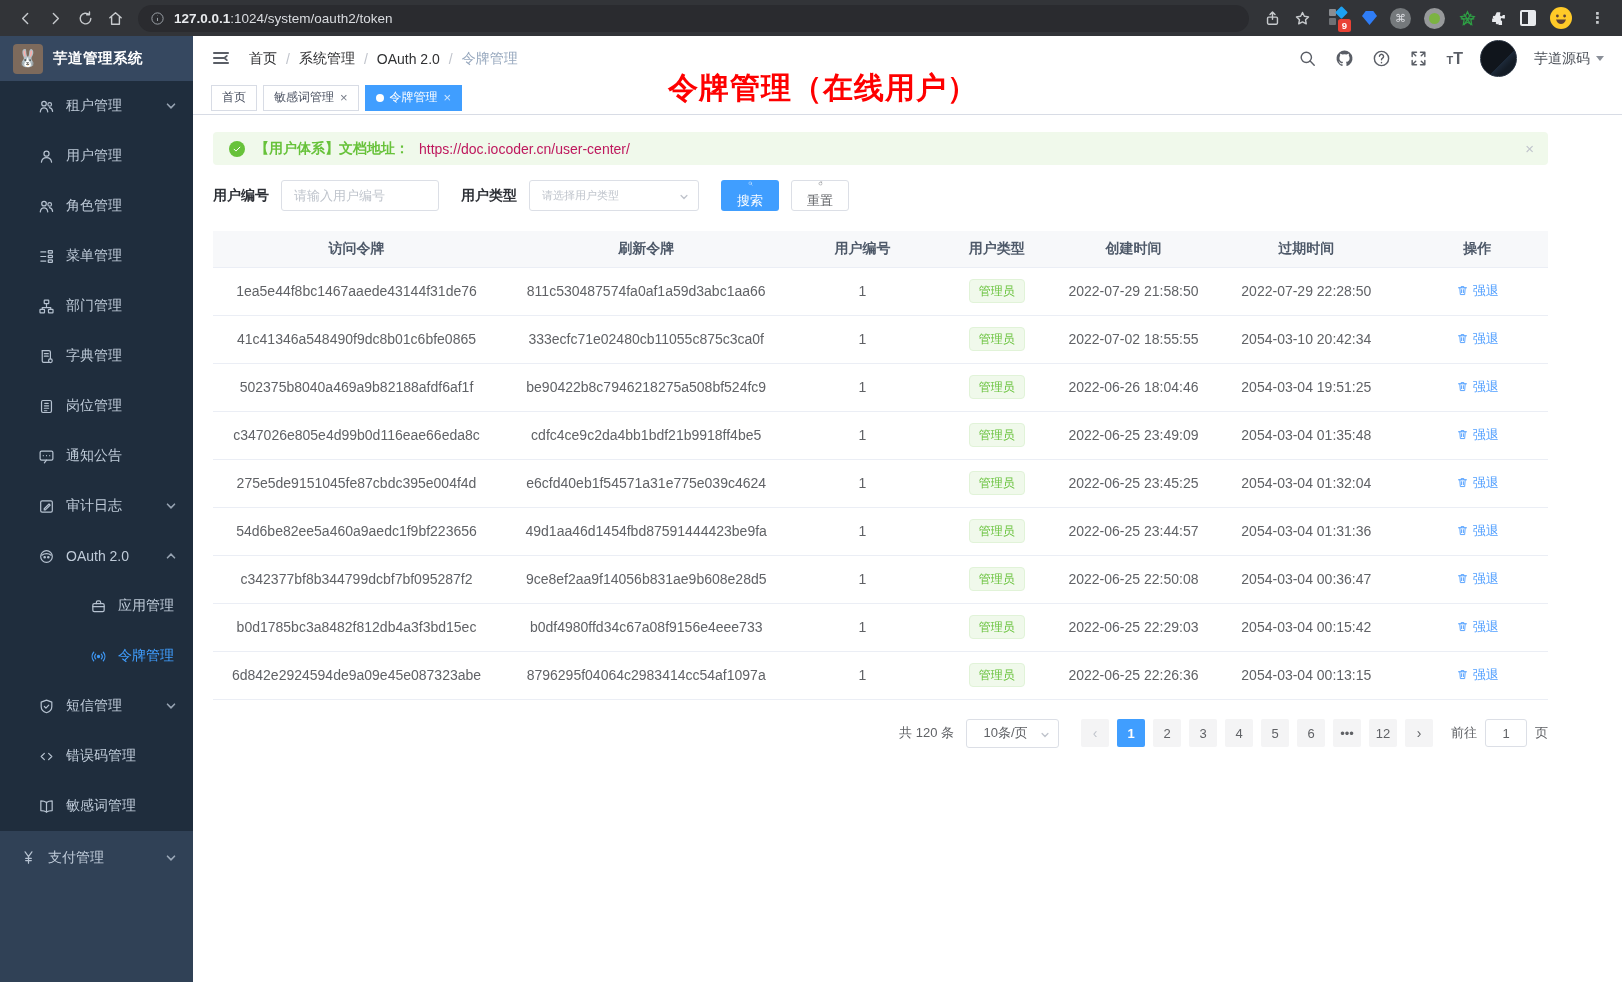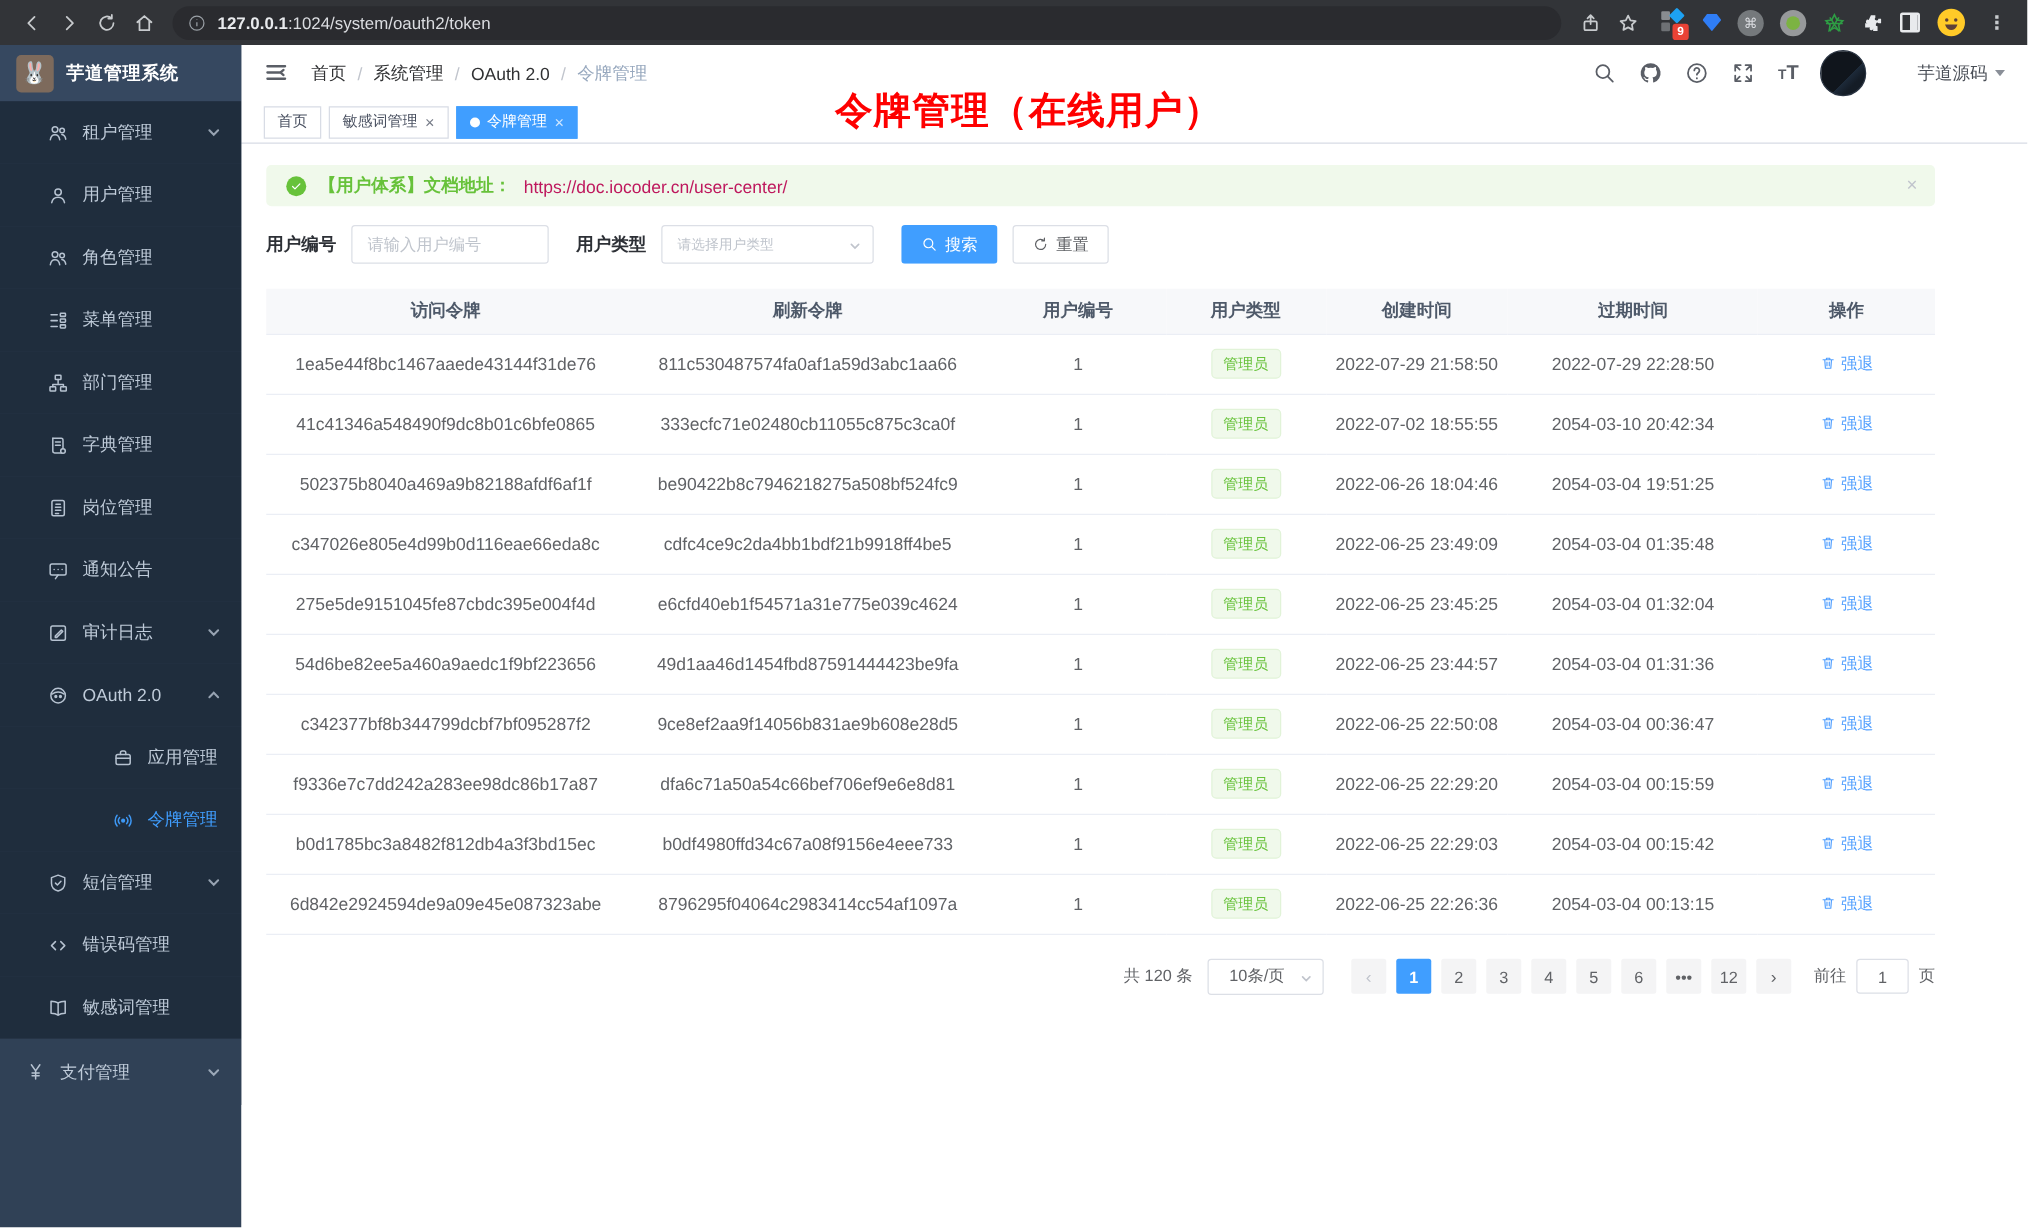--- a/index.html
+++ b/index.html
@@ -72,21 +72,21 @@
   .crumb.last { color:#97a8be; font-weight:400; cursor:default;}
   .bc-sep { color:#c0c4cc; }
   .nav-right { margin-left:auto; display:flex; align-items:center; gap:17px; color:#5a5e66; }
   .tool-ic { width:20px; height:20px; cursor:pointer; }
   .tool-ic svg { width:19px; height:19px; fill:none; stroke:currentColor; stroke-width:1.8; stroke-linecap:round; stroke-linejoin:round;}
   .tool-ic.gh svg { fill:currentColor; stroke:none; }
   .fontsize { font-weight:700; color:#5a5e66; cursor:pointer; font-size:16px; line-height:1;}
   .fontsize small { font-size:11px; font-weight:700;}
   .avatar-nav { width:37px; height:37px; border-radius:50%; cursor:pointer;
     background:linear-gradient(135deg,#10151c 60%,#1d2a3a 60.5%, #141c26 75%); border:1px solid #2a3442;}
-  .username { font-size:14px; color:#4a4f57; display:flex; align-items:center; gap:6px; cursor:pointer;margin-left:24px;}
+  .username { font-size:14px; color:#4a4f57; display:flex; align-items:center; gap:6px; cursor:pointer;}
   .caret-dn { width:0; height:0; border:4px solid transparent; border-top:5px solid #8a8f98; margin-top:4px;}
 
   .tabsbar { height:34px; border-bottom:1px solid #d8dce5; display:flex; align-items:center; padding:0 18px; gap:6px; }
   .tag-tab { height:26px; padding:0 10px; border:1px solid #d8dce5; background:#fff; color:#495060; font-size:12px;
     display:inline-flex; align-items:center; gap:6px; cursor:pointer; white-space:nowrap;}
   .tag-tab .t-dot { width:8px; height:8px; border-radius:50%; background:#fff; display:none;}
   .tag-tab.active { background:#409eff; border-color:#409eff; color:#fff;}
   .tag-tab.active .t-dot { display:inline-block;}
   .t-close { font-size:13px; opacity:.75; line-height:1; cursor:pointer;}
 
@@ -104,21 +104,21 @@
   .filters { display:flex; align-items:center; margin:4px 0 20px; font-size:14px;}
   .f-label { font-weight:700; color:#2d3036; margin-right:12px;}
   .f-input { width:158px; height:31px; border:1px solid #dcdfe6; border-radius:3px; padding:0 12px; font-size:13px;
     color:#606266; outline:none; margin-right:22px; font-family:inherit;}
   .f-input::placeholder { color:#bfc4cc; }
   .f-select { width:170px; height:31px; border:1px solid #dcdfe6; border-radius:3px; padding:0 26px 0 12px; font-size:11px;
     color:#bfc4cc; display:flex; align-items:center; position:relative; margin-right:22px; cursor:pointer; background:#fff;}
   .sel-caret { position:absolute; right:9px; top:11px; width:10px; height:10px; color:#c0c4cc;}
   .sel-caret svg { width:10px; height:10px; fill:none; stroke:currentColor; stroke-width:1.6; stroke-linecap:round;}
   .btn { height:31px; border-radius:3px; font-size:13px; display:inline-flex; align-items:center; gap:6px; padding:0 15px;
-    cursor:pointer; border:1px solid transparent; font-family:inherit;}
+    cursor:pointer; border:1px solid transparent; font-family:inherit;flex-direction:column;}
   .btn svg { width:13px; height:13px; fill:none; stroke:currentColor; stroke-width:1.8; stroke-linecap:round; stroke-linejoin:round;}
   .btn-primary { background:#409eff; color:#fff; margin-right:12px;}
   .btn-plain { background:#fff; color:#606266; border-color:#dcdfe6;}
 
   table.grid { width:100%; border-collapse:collapse; font-size:14px; color:#606266; table-layout:fixed;}
   table.grid th { background:#f7f8fa; height:36px; font-weight:700; color:#4e5969; text-align:center;
     border-bottom:1px solid #ebeef5; font-size:14px;}
   table.grid td { height:48px; border-bottom:1px solid #ebeef5; text-align:center; white-space:nowrap; overflow:hidden;}
   .tag-success { display:inline-block; padding:2px 9px; background:#f0f9eb; border:1px solid #e1f3d8; color:#67c23a;
     border-radius:4px; font-size:12px; line-height:18px;}
@@ -626,33 +626,20 @@
             <td><span class="tag-success">管理员</span></td>
             <td>2022-06-25 22:50:08</td>
             <td>2054-03-04 00:36:47</td>
             <td><span class="act-link"><span>
                   <svg viewBox="0 0 24 24">
                     <path d="M4.5 7h15M9.5 7V4.8h5V7M7 7l1 12.5h8L17 7M10.3 10.5v5.5M13.7 10.5v5.5"></path>
                   </svg>
                 </span>强退</span></td>
           </tr>
           <tr>
-            <td>f9336e7c7dd242a283ee98dc86b17a87</td>
-            <td>dfa6c71a50a54c66bef706ef9e6e8d81</td>
-            <td>1</td>
-            <td><span class="tag-success">管理员</span></td>
-            <td>2022-06-25 22:29:20</td>
-            <td>2054-03-04 00:15:59</td>
-            <td><span class="act-link"><span>
-                  <svg viewBox="0 0 24 24">
-                    <path d="M4.5 7h15M9.5 7V4.8h5V7M7 7l1 12.5h8L17 7M10.3 10.5v5.5M13.7 10.5v5.5"></path>
-                  </svg>
-                </span>强退</span></td>
-          </tr>
-          <tr>
             <td>b0d1785bc3a8482f812db4a3f3bd15ec</td>
             <td>b0df4980ffd34c67a08f9156e4eee733</td>
             <td>1</td>
             <td><span class="tag-success">管理员</span></td>
             <td>2022-06-25 22:29:03</td>
             <td>2054-03-04 00:15:42</td>
             <td><span class="act-link"><span>
                   <svg viewBox="0 0 24 24">
                     <path d="M4.5 7h15M9.5 7V4.8h5V7M7 7l1 12.5h8L17 7M10.3 10.5v5.5M13.7 10.5v5.5"></path>
                   </svg>

